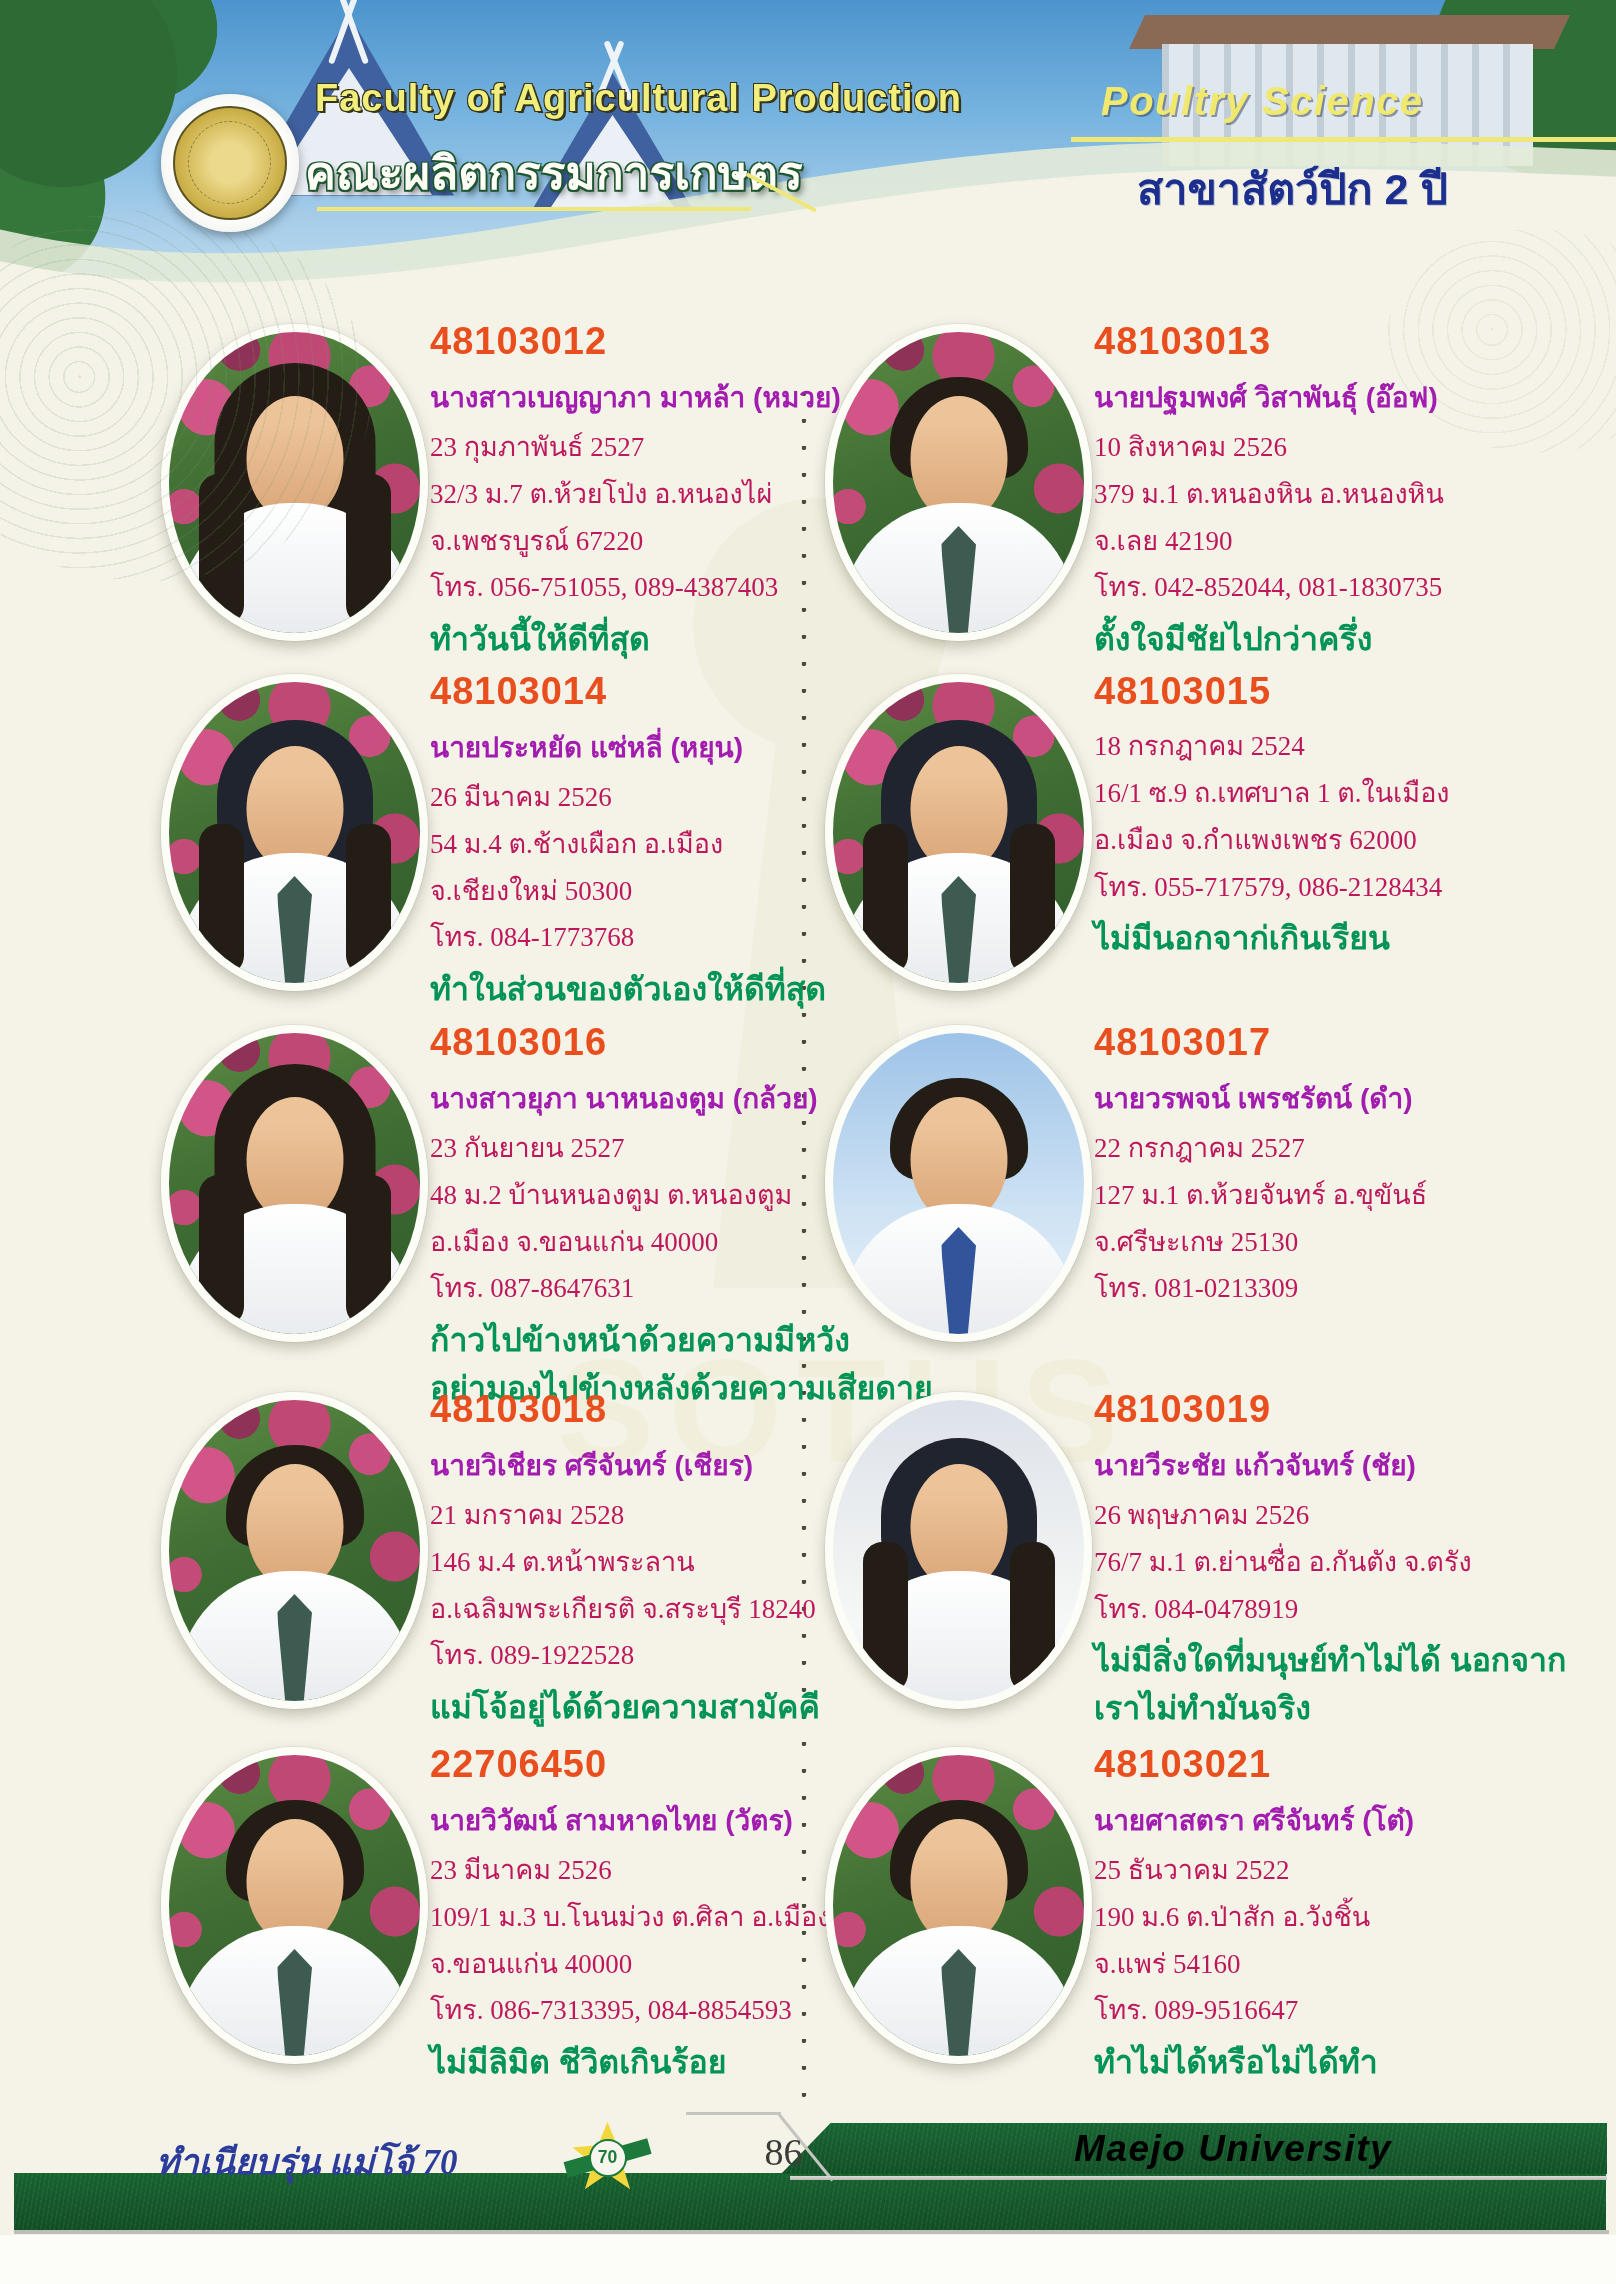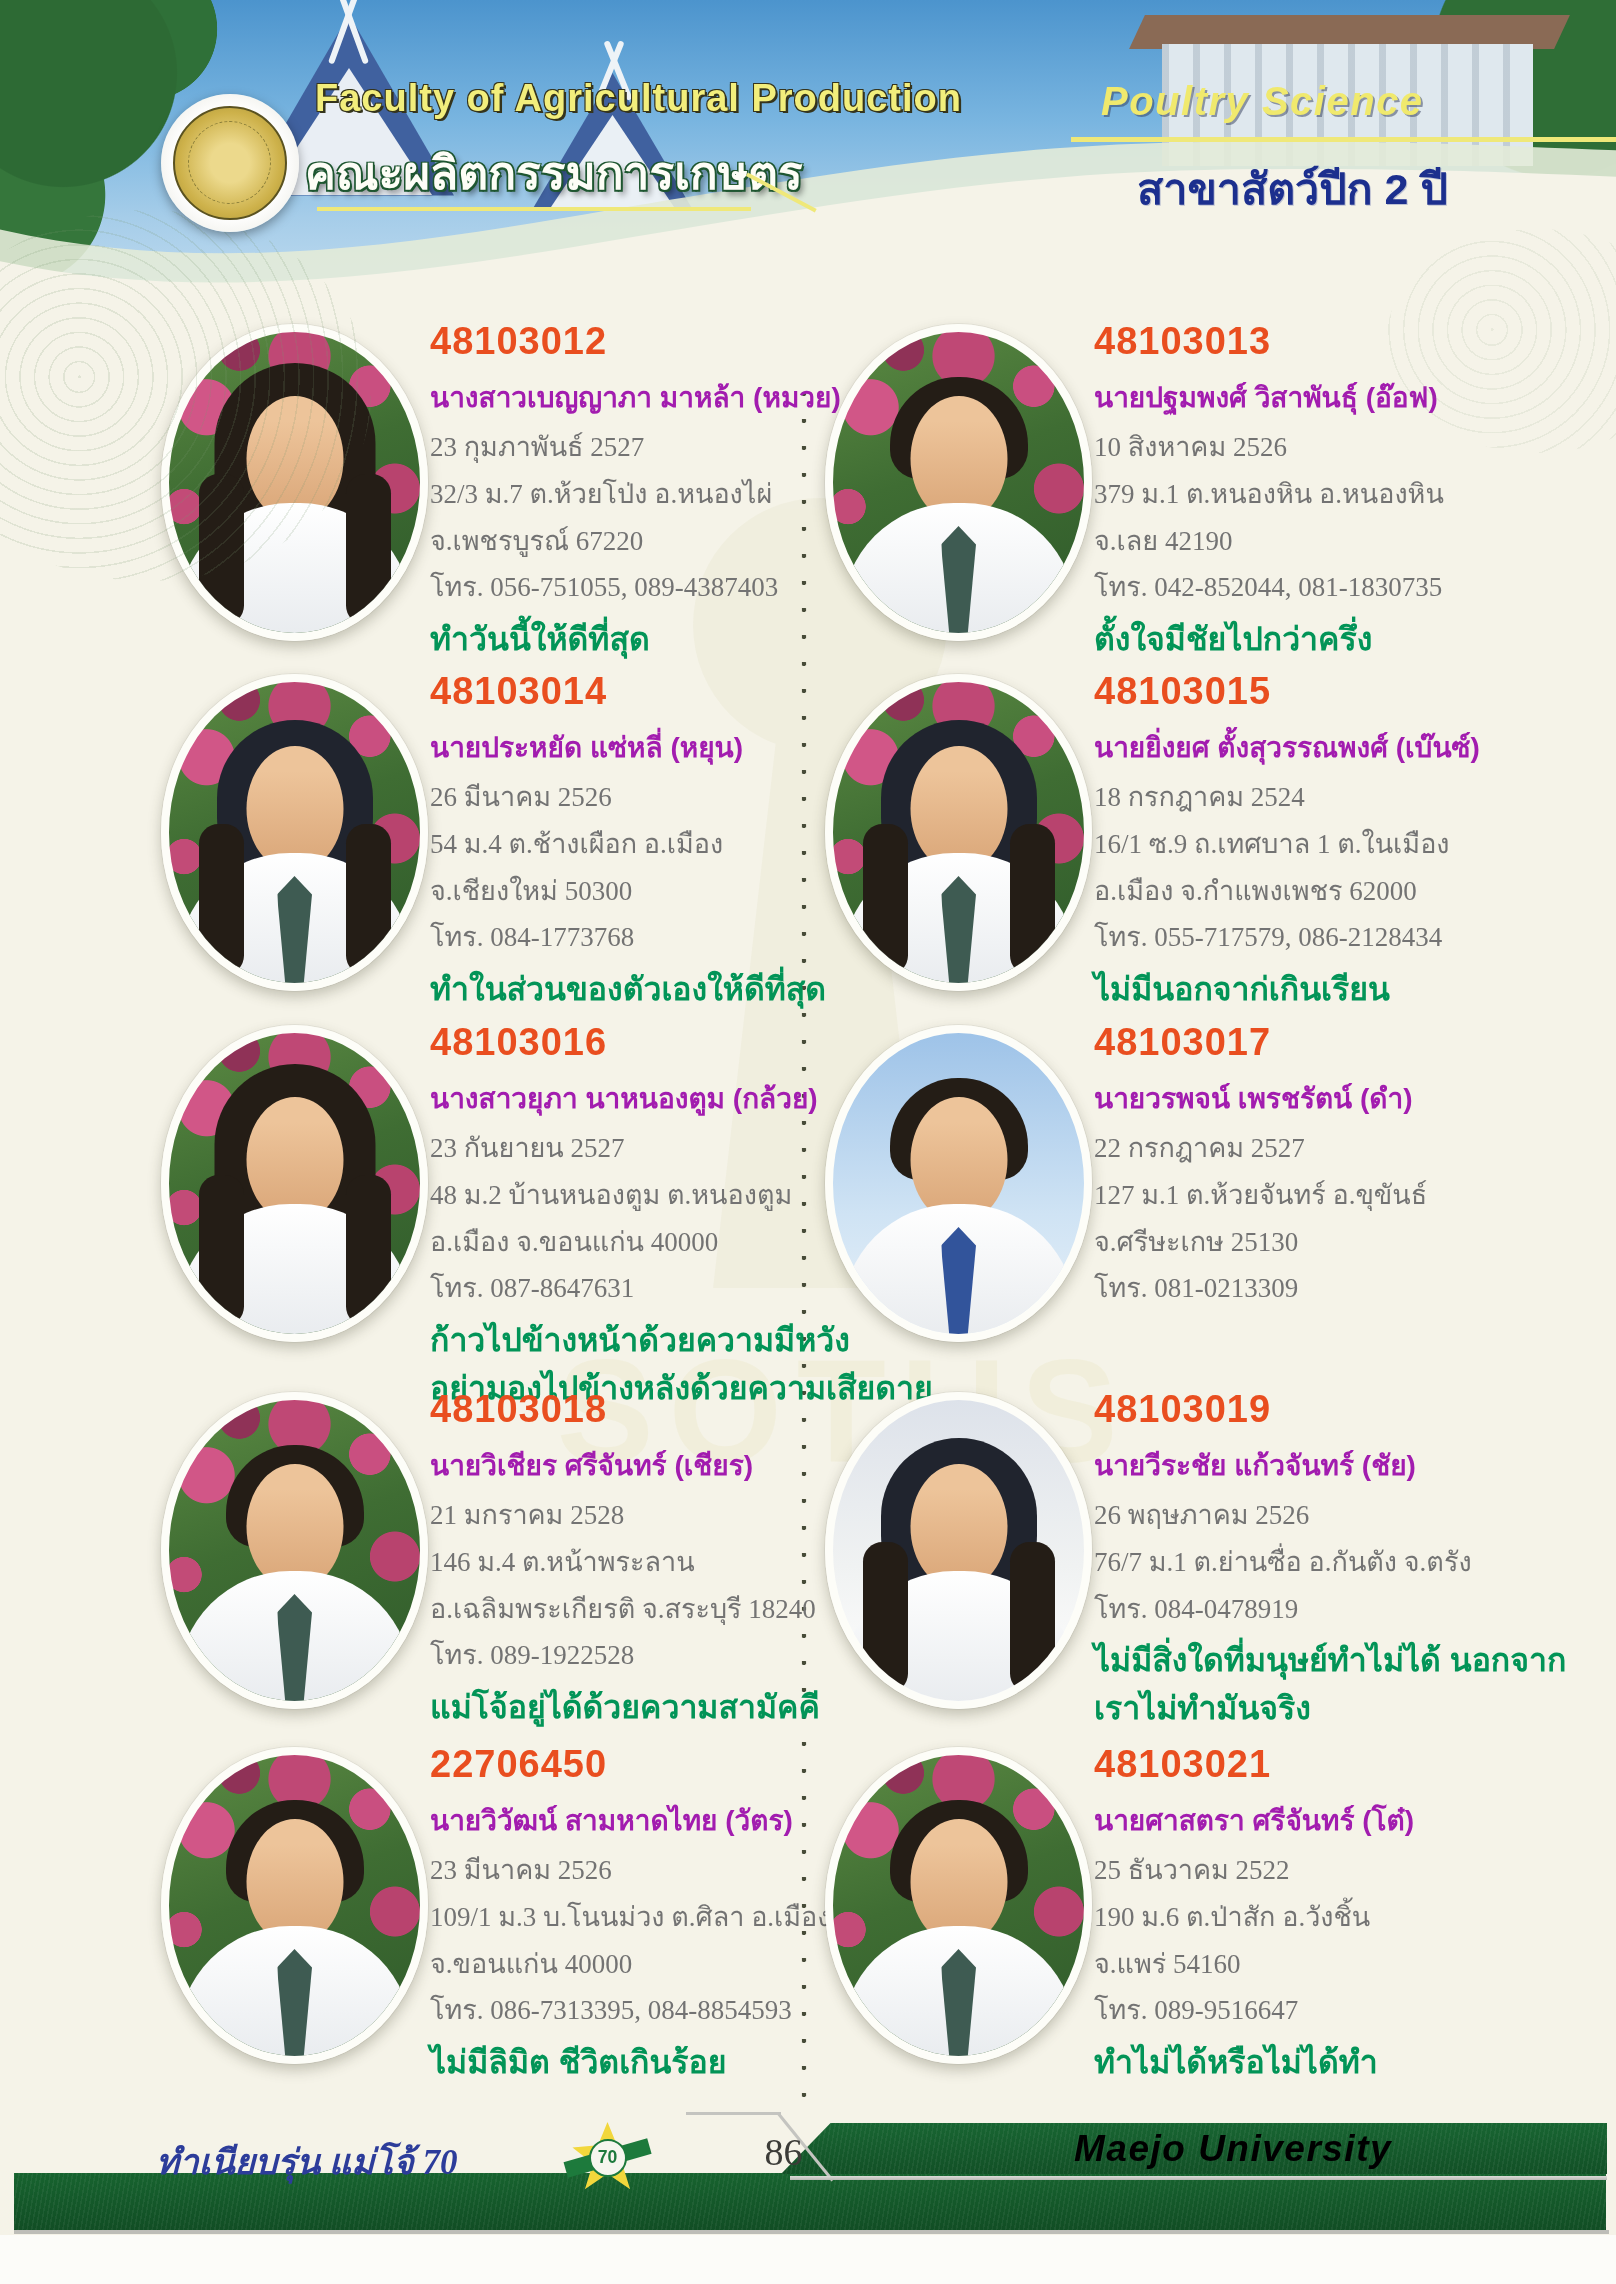--- a/index.html
+++ b/index.html
@@ -101,21 +101,21 @@
   .strands .sl{left:calc(50% - 96px);}
   .strands .sr{left:calc(50% + 51px);}
   .tie{position:absolute;top:194px;left:50%;transform:translateX(-50%);width:35px;height:117px;
       clip-path:polygon(50% 0,100% 16%,74% 100%,26% 100%,0 16%);}
   .tie-green{background:#3e5b52;}
   .tie-blue{background:#32549b;}
   .info{position:absolute;left:269px;top:0;width:517px;}
   .info>div{white-space:nowrap;}
   .s-id{height:50px;font-size:38px;font-weight:bold;color:#e94e1f;letter-spacing:1px;}
   .s-name{height:46px;font-size:28px;font-weight:bold;color:#a21caf;padding-top:4.9px;}
-  .s-detail{height:43px;font-size:27px;color:#737373;font-family:"Liberation Serif",serif;padding-top:3.9px;}
+  .s-detail{height:43px;font-size:27px;color:#be185d;font-family:"Liberation Serif",serif;padding-top:3.9px;}
   .s-motto{height:43px;font-size:32px;font-weight:bold;color:#029457;padding-top:4.9px;}
 
   
   .f-blue-text{position:absolute;left:156px;top:2134px;font-size:35px;font-weight:bold;font-style:italic;
       color:#2c3c9a;z-index:5;font-family:"Liberation Serif",serif;white-space:nowrap;}
   .f-star{position:absolute;left:571px;top:2122px;width:73px;height:78px;z-index:6;}
   .f-star .star{position:absolute;left:0;top:0;width:73px;height:73px;background:#f2d73c;
       clip-path:polygon(50% 0%,63% 32%,98% 35%,70% 57%,81% 92%,50% 71%,19% 92%,30% 57%,2% 35%,37% 32%);
       filter:drop-shadow(0 0 1.5px #2a5a2a);}
   .f-star .ribbon{position:absolute;left:-6.8px;top:28px;width:87px;height:15.6px;background:#1d7a3c;
@@ -261,21 +261,20 @@
         <div class="face"></div>
         <div class="shirt"></div>
         <div class="strands">
             <i class="sl"></i>
             <i class="sr"></i>
           </div>
         <div class="tie tie-green"></div>
       </div>
       <div class="info">
         <div class="s-id">48103015</div>
-        <div class="s-name">นายยิ่งยศ ตั้งสุวรรณพงศ์ (เบ๊นซ์)</div>
         <div class="s-detail">18 กรกฎาคม 2524</div>
         <div class="s-detail">16/1 ซ.9 ถ.เทศบาล 1 ต.ในเมือง</div>
         <div class="s-detail">อ.เมือง จ.กำแพงเพชร 62000</div>
         <div class="s-detail">โทร. 055-717579, 086-2128434</div>
         <div class="s-motto">ไม่มีนอกจาก่เกินเรียน</div>
 
       </div>
     </div>
       <div class="card" style="top: 1021px; left: 161px;">
       <div class="photo bg-flowers">

